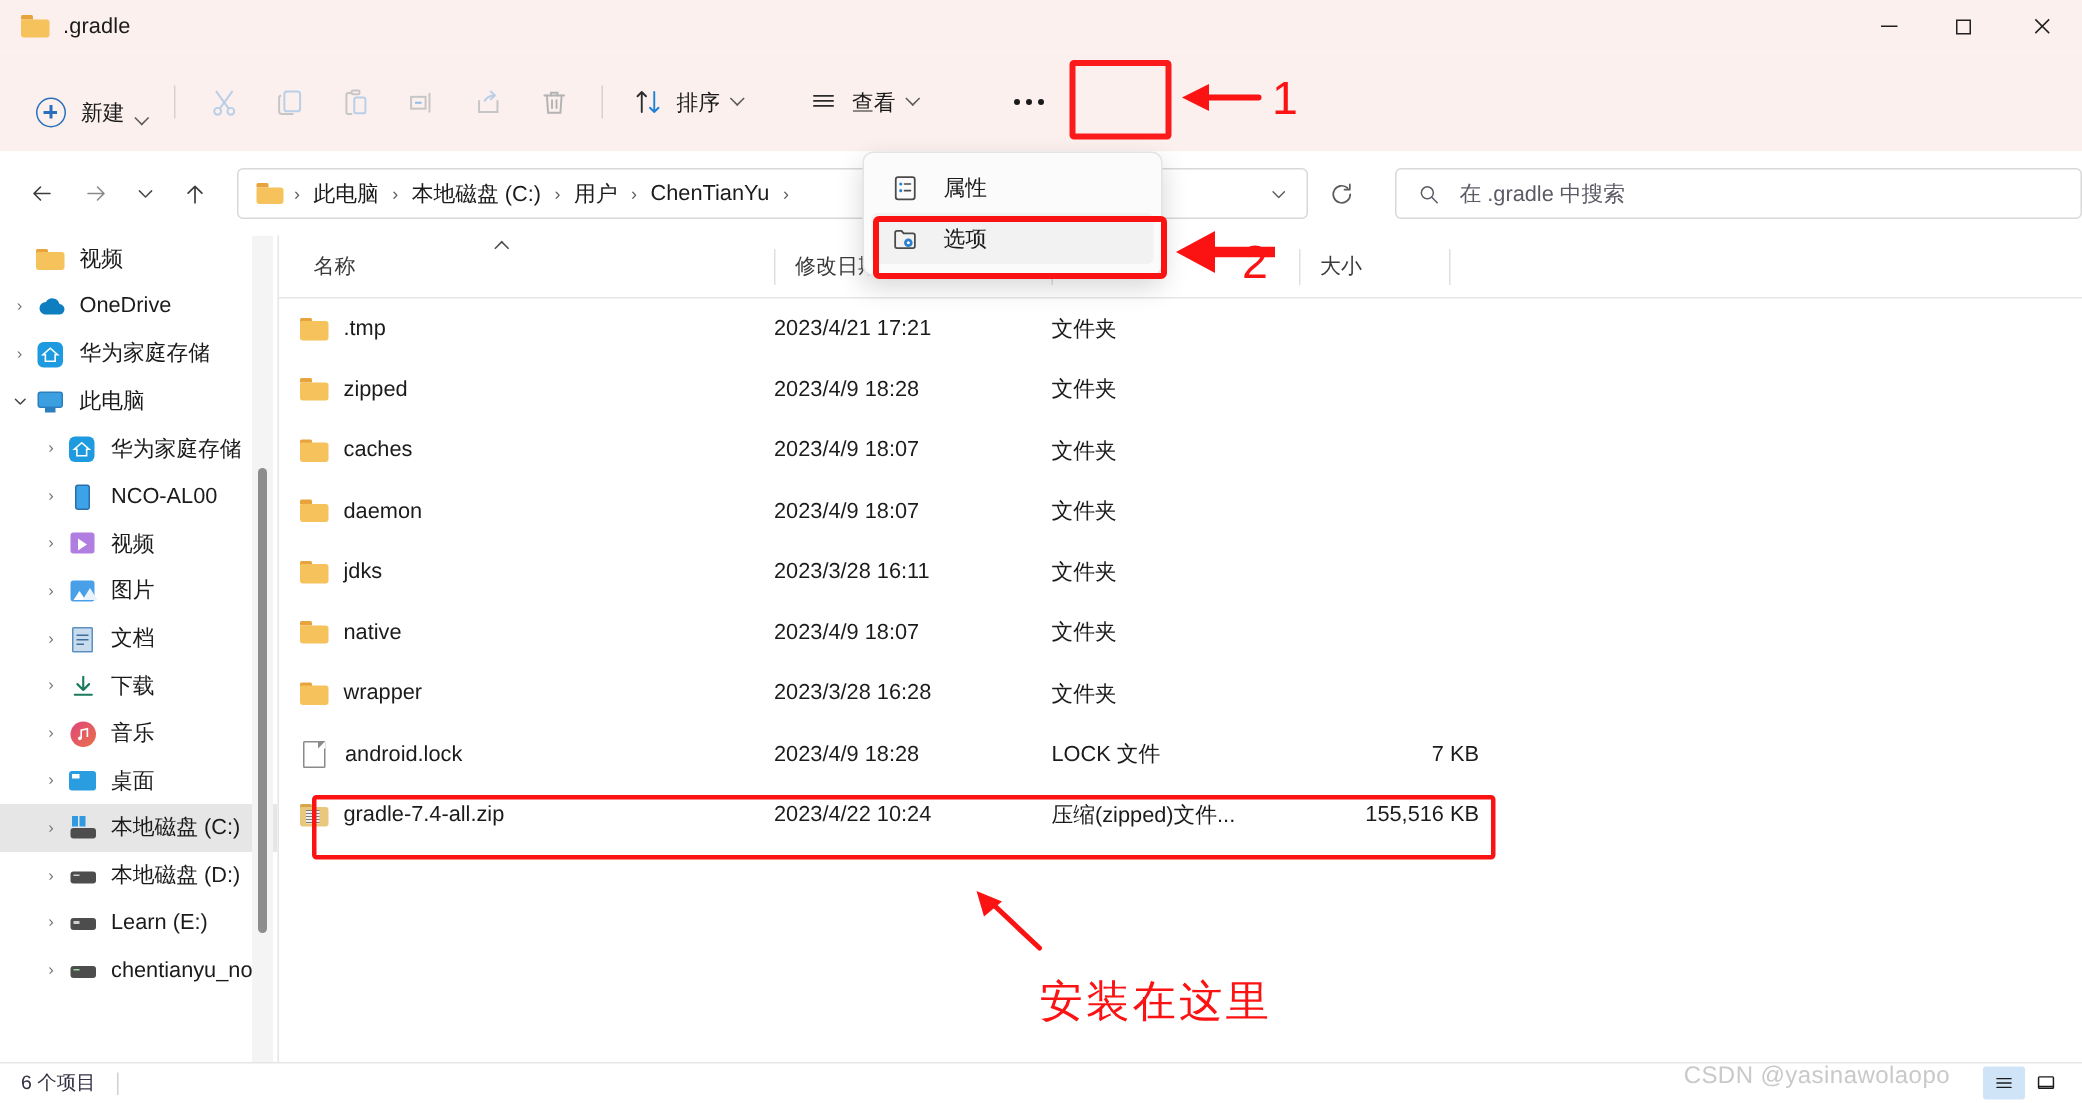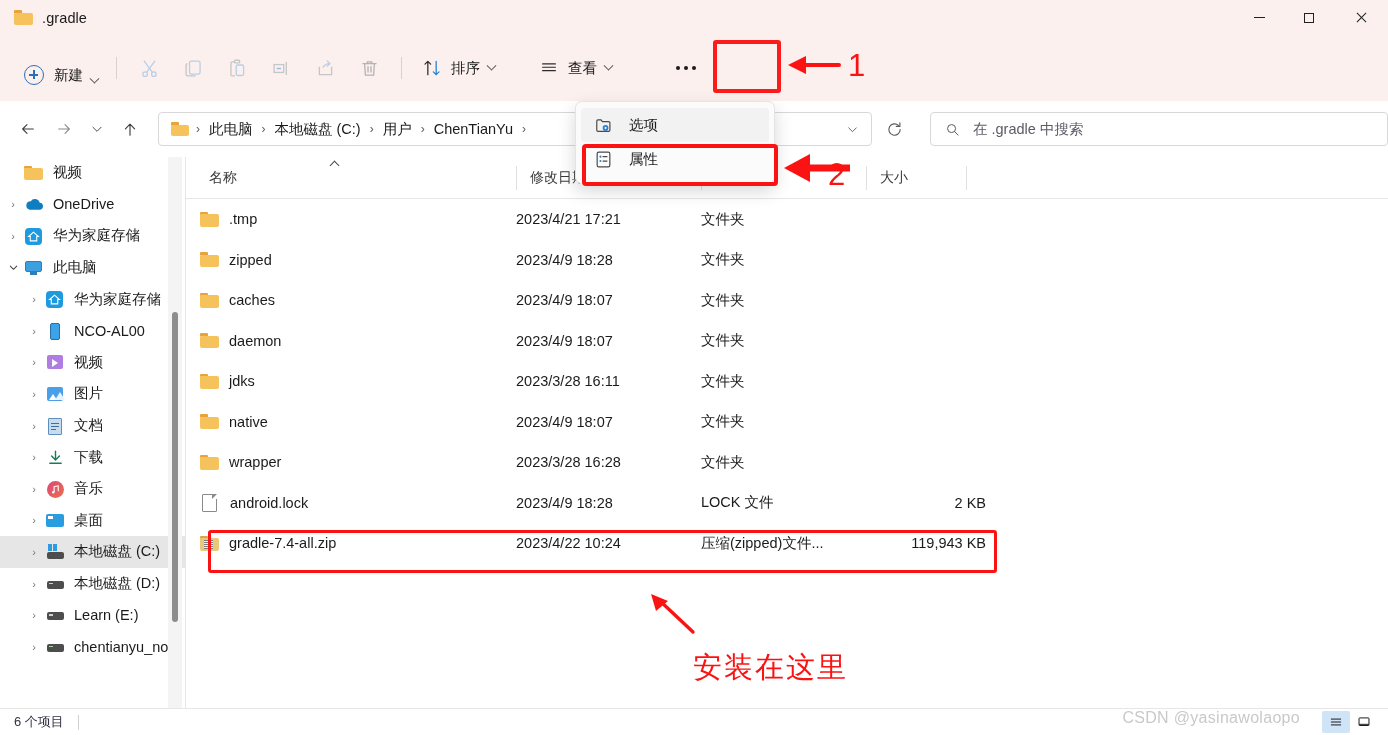--- a/index.html
+++ b/index.html
@@ -745,62 +745,62 @@
           <span class="f-type">文件夹</span>
           <span class="f-size"></span>
         </div>
         <div class="filerow">
           <span class="f-name">
             <span class="row-file-ico"></span>
             <span>android.lock</span>
           </span>
           <span class="f-date">2023/4/9 18:28</span>
           <span class="f-type">LOCK 文件</span>
-          <span class="f-size">2 KB</span>
+          <span class="f-size">7 KB</span>
         </div>
         <div class="filerow">
           <span class="f-name">
             <span class="row-zip-ico">
                 <span class="tab"></span>
                 <span class="body"></span>
                 <span class="zipper"></span>
               </span>
             <span>gradle-7.4-all.zip</span>
           </span>
           <span class="f-date">2023/4/22 10:24</span>
           <span class="f-type">压缩(zipped)文件...</span>
-          <span class="f-size">119,943 KB</span>
+          <span class="f-size">155,516 KB</span>
         </div>
       </div>
 
       <div class="redbox-row"></div>
     </div>
   </div>
 
   <div class="ctxmenu">
-    <div class="ctxitem highlight">
-      <span class="ctx-ico">
-        <svg width="19" height="19" viewBox="0 0 24 24">
-          <path d="M3.5 6.6a1.6 1.6 0 0 1 1.6-1.6h3.8l1.7 2h7.9a1.6 1.6 0 0 1 1.6 1.6v9.2a1.6 1.6 0 0 1-1.6 1.6H5.1a1.6 1.6 0 0 1-1.6-1.6z" fill="none" stroke="#4a4a4a" stroke-width="1.5"></path>
-          <circle cx="14.6" cy="15" r="3.6" fill="#2b7fd0"></circle>
-          <circle cx="14.6" cy="15" r="1.3" fill="#fff"></circle>
-        </svg>
-      </span>
-      <span>选项</span>
-    </div>
     <div class="ctxitem">
       <span class="ctx-ico">
         <svg width="19" height="19" viewBox="0 0 24 24">
           <rect x="4" y="2.6" width="16" height="18.8" rx="2" fill="none" stroke="#4a4a4a" stroke-width="1.5"></rect>
           <circle cx="8.2" cy="8.4" r="1.3" fill="#2b7fd0"></circle>
           <circle cx="8.2" cy="14" r="1.3" fill="#2b7fd0"></circle>
           <path d="M11.4 8.4h5M11.4 14h5" stroke="#4a4a4a" stroke-width="1.4" stroke-linecap="round"></path>
         </svg>
       </span>
       <span>属性</span>
+    </div>
+    <div class="ctxitem highlight">
+      <span class="ctx-ico">
+        <svg width="19" height="19" viewBox="0 0 24 24">
+          <path d="M3.5 6.6a1.6 1.6 0 0 1 1.6-1.6h3.8l1.7 2h7.9a1.6 1.6 0 0 1 1.6 1.6v9.2a1.6 1.6 0 0 1-1.6 1.6H5.1a1.6 1.6 0 0 1-1.6-1.6z" fill="none" stroke="#4a4a4a" stroke-width="1.5"></path>
+          <circle cx="14.6" cy="15" r="3.6" fill="#2b7fd0"></circle>
+          <circle cx="14.6" cy="15" r="1.3" fill="#fff"></circle>
+        </svg>
+      </span>
+      <span>选项</span>
     </div>
   </div>
   <div class="redbox-ctx"></div>
 
   <svg class="anno-arrow" style="left:782px; top:151px; z-index:50;" width="72" height="34">
     <path d="M68 17 H22" stroke="#fb1212" stroke-width="7" stroke-linecap="butt"></path>
     <path d="M2 17 L28 3 L28 31 Z" fill="#fb1212"></path>
   </svg>
   <div class="anno-num" style="left:828px; top:157px; z-index:50;">2</div>
 

